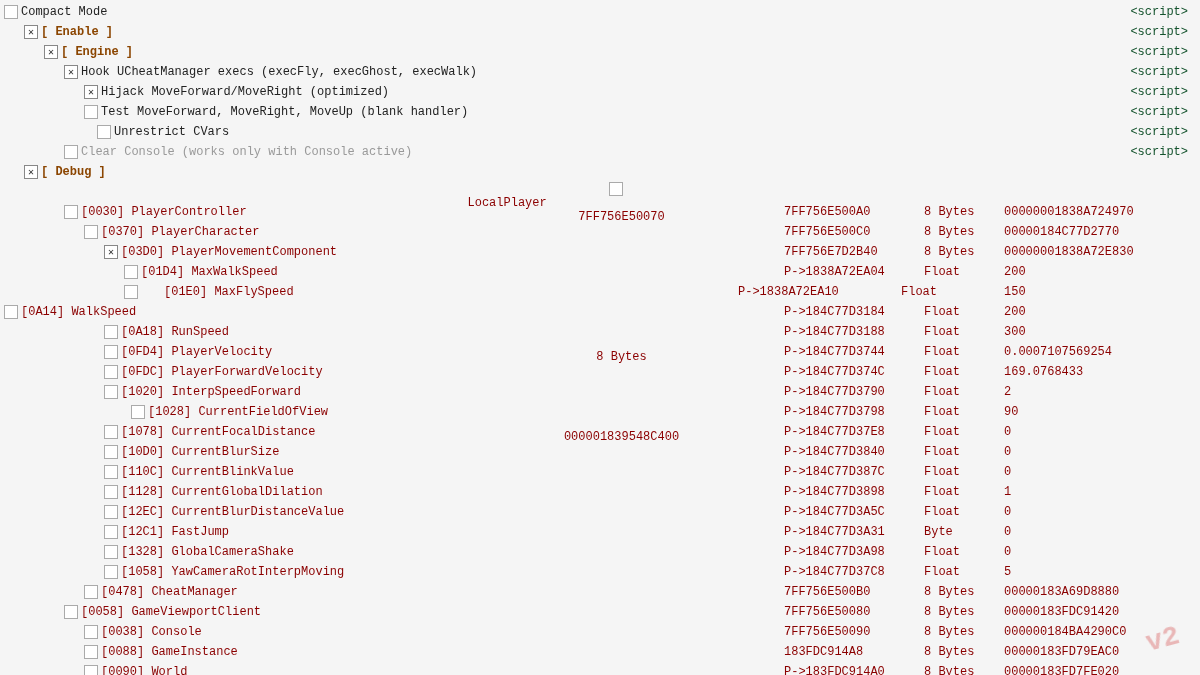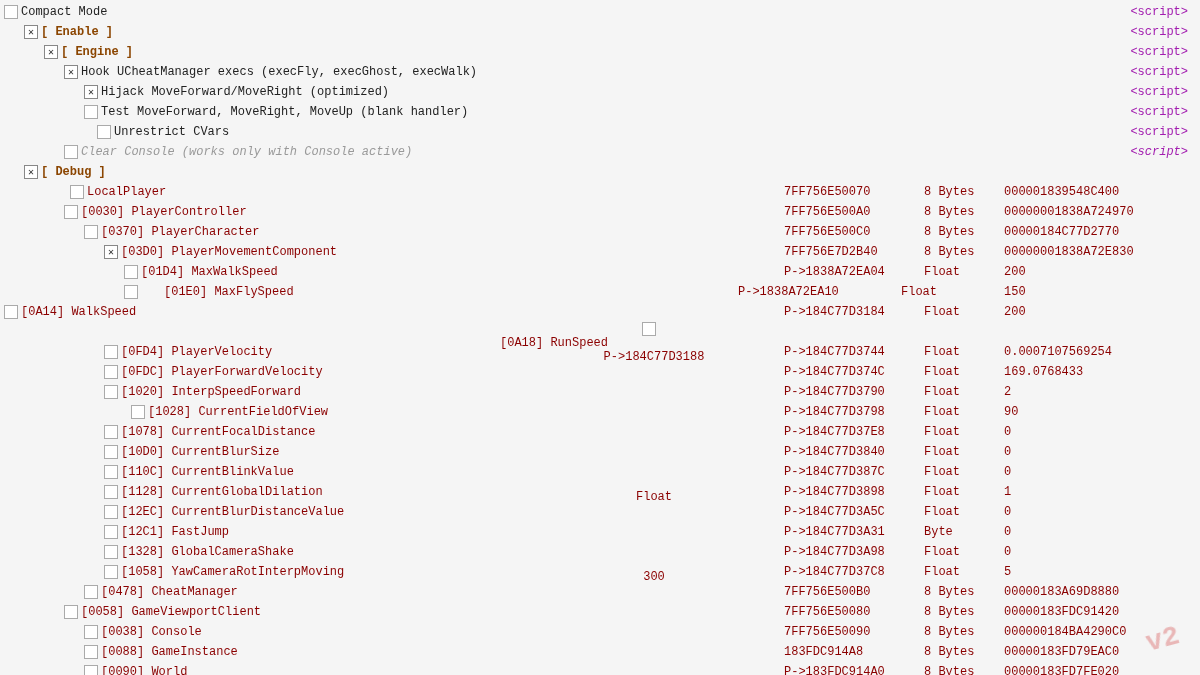--- a/index.html
+++ b/index.html
@@ -64,21 +64,21 @@
       color: #8B0000;
       padding-left: 8px;
     }
     .value {
       flex: 0 0 200px;
       color: #8B0000;
       padding-left: 8px;
     }
     .script-label {
       margin-left: auto;
-      color: #a21caf;
+      color: #14532d;
       padding-right: 8px;
       flex-shrink: 0;
     }
     .row-spacer {
       flex: 1;
     }
     .watermark {
       position: fixed;
       bottom: 20px;
       right: 20px;
@@ -128,32 +128,32 @@
       <span class="label ">Test MoveForward, MoveRight, MoveUp (blank handler)</span>
       <span class="row-spacer"></span>
       <span class="script-label">&lt;script&gt;</span>
     </div>
     <div class="row" style="padding-left: 97px;">
       <div class="checkbox" style="background: rgb(255, 255, 255); border-color: rgb(170, 170, 170);"></div>
       <span class="label ">Unrestrict CVars</span>
       <span class="row-spacer"></span>
       <span class="script-label">&lt;script&gt;</span>
     </div>
-    <div class="row" style="padding-left: 64px; font-style: italic;">
+    <div class="row" style="padding-left: 64px;">
       <div class="checkbox" style="background: rgb(255, 255, 255); border-color: rgb(170, 170, 170);"></div>
       <span class="label gray">Clear Console (works only with Console active)</span>
       <span class="row-spacer"></span>
       <span class="script-label">&lt;script&gt;</span>
     </div>
     <div class="row" style="padding-left: 24px;">
       <div class="checkbox checked"></div>
       <span class="label bracket">[ Debug ]</span>
       <span class="row-spacer"></span>
     </div>
-    <div class="row" style="padding-left: 70px;">
+    <div class="row" style="padding-left: 39px; flex-direction: column;">
       <div class="checkbox" style="background: rgb(255, 255, 255); border-color: rgb(170, 170, 170);"></div>
       <span class="label dark-red">LocalPlayer</span>
       <span class="row-spacer"></span>
       <span class="address">7FF756E50070</span>
       <span class="size">8 Bytes</span>
       <span class="value">000001839548C400</span>
     </div>
     <div class="row" style="padding-left: 64px;">
       <div class="checkbox" style="background: rgb(255, 255, 255); border-color: rgb(170, 170, 170);"></div>
       <span class="label dark-red">[0030] PlayerController</span>
@@ -195,21 +195,21 @@
       <span class="value">150</span>
     </div>
     <div class="row" style="">
       <div class="checkbox" style="background: rgb(255, 255, 255); border-color: rgb(170, 170, 170);"></div>
       <span class="label dark-red">[0A14] WalkSpeed</span>
       <span class="row-spacer"></span>
       <span class="address">P-&gt;184C77D3184</span>
       <span class="size">Float</span>
       <span class="value">200</span>
     </div>
-    <div class="row" style="padding-left: 104px; flex-direction: column;">
+    <div class="row" style="padding-left: 104px;">
       <div class="checkbox" style="background: rgb(255, 255, 255); border-color: rgb(170, 170, 170);"></div>
       <span class="label dark-red">[0A18] RunSpeed</span>
       <span class="row-spacer"></span>
       <span class="address">P-&gt;184C77D3188</span>
       <span class="size">Float</span>
       <span class="value">300</span>
     </div>
     <div class="row" style="padding-left: 104px;">
       <div class="checkbox" style="background: rgb(255, 255, 255); border-color: rgb(170, 170, 170);"></div>
       <span class="label dark-red">[0FD4] PlayerVelocity</span>

